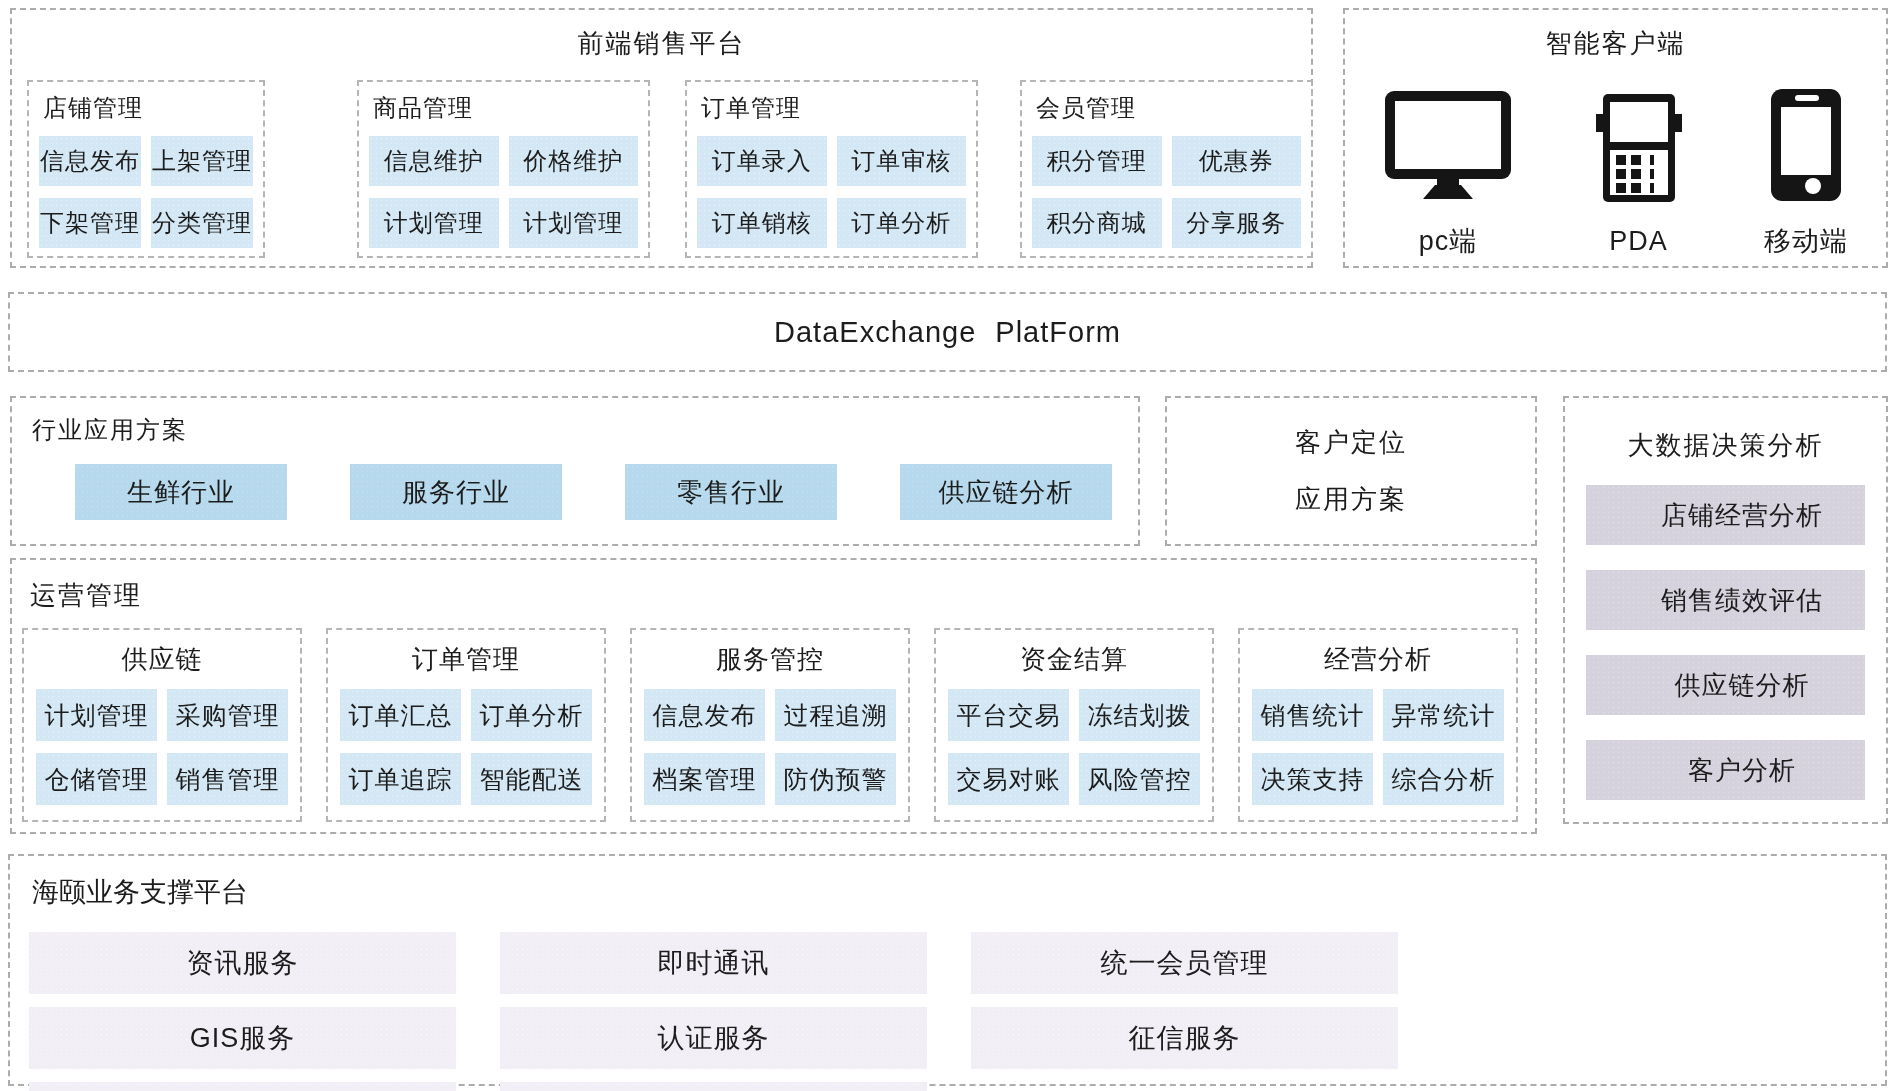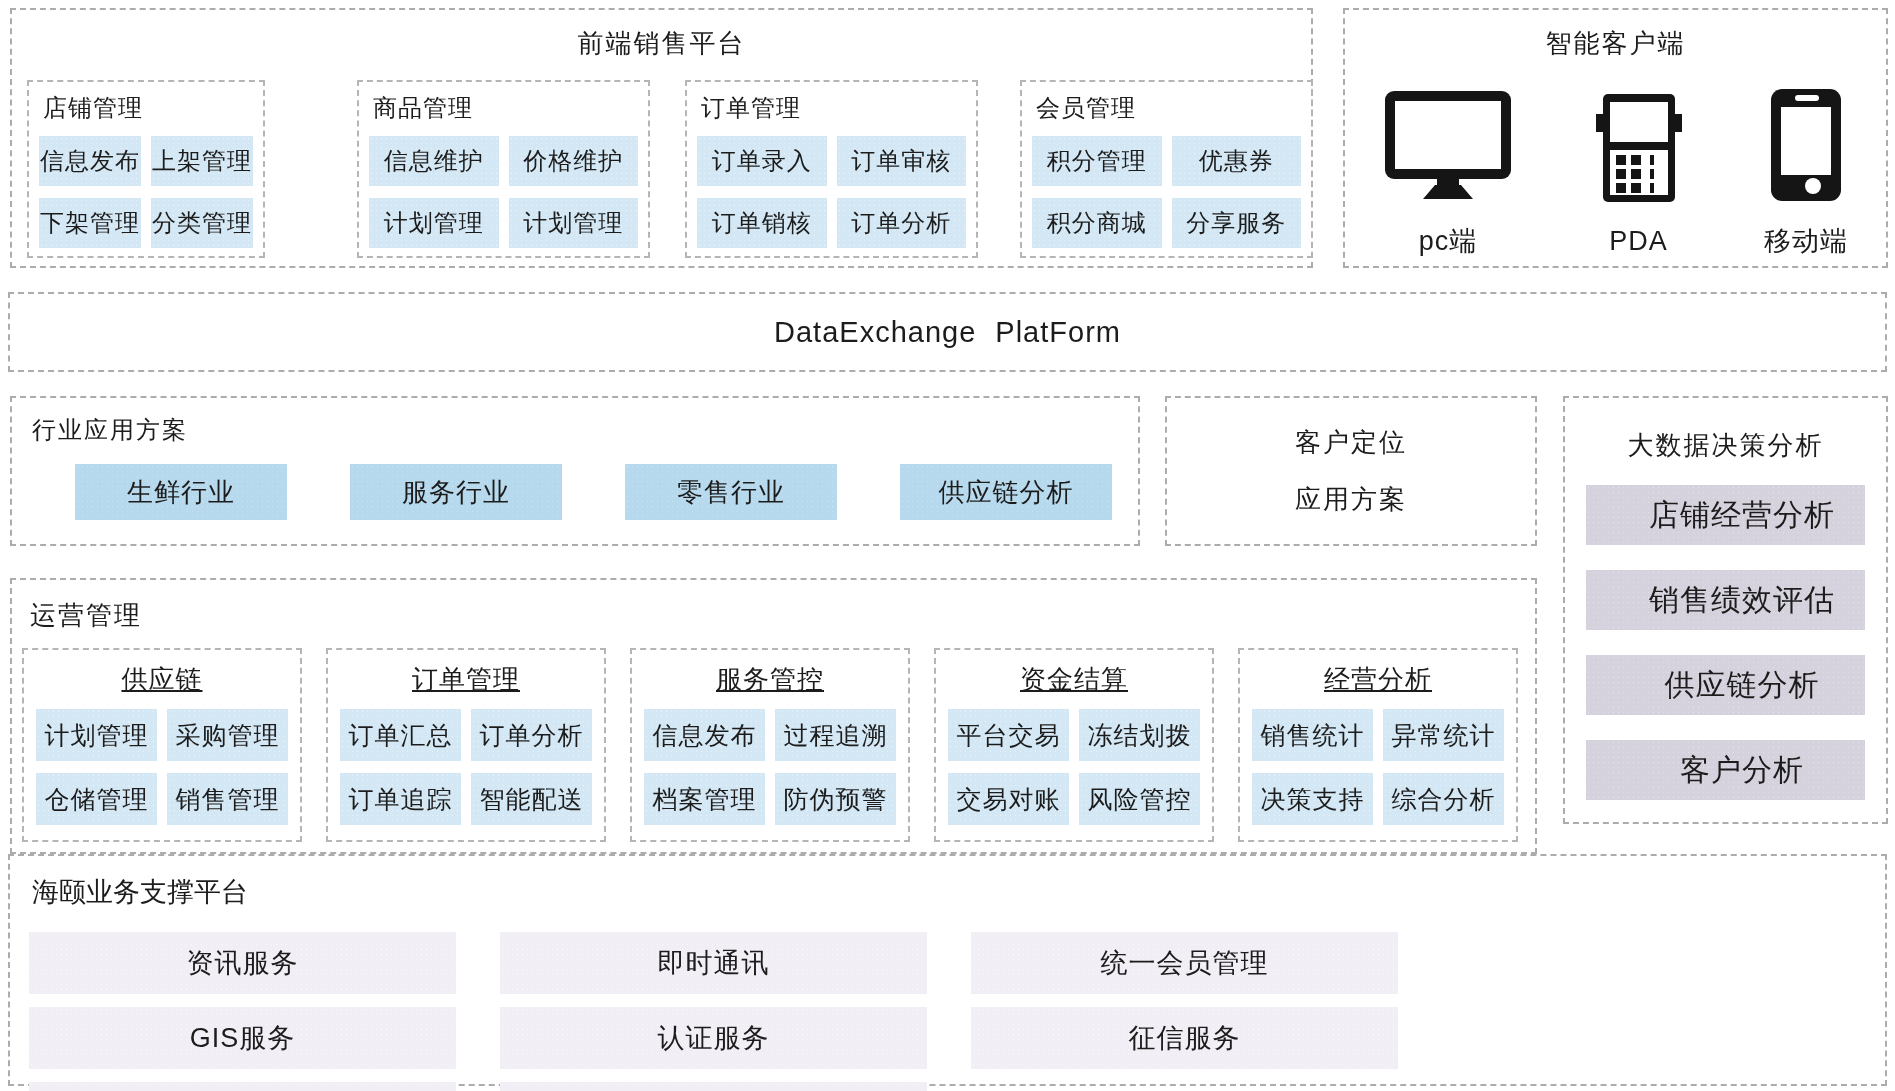--- a/index.html
+++ b/index.html
@@ -10,21 +10,21 @@
   }
   .dashed{position:absolute;border:2px dashed #acacac;box-sizing:border-box;background:#fff;}
   .title-center{text-align:center;font-size:26px;letter-spacing:2px;}
   .title-left{font-size:24px;letter-spacing:2px;}
 
   
   .chip{display:flex;align-items:center;justify-content:center;box-sizing:border-box;
         font-size:24px;letter-spacing:1px;white-space:nowrap;}
   .chip-blue{background-color:#d3e7f4;background-image:radial-gradient(rgba(255,255,255,.5) 18%,transparent 20%);background-size:5px 5px;}
   .chip-blue-lg{background-color:#b7d9ed;background-image:radial-gradient(rgba(255,255,255,.28) 18%,transparent 20%);background-size:5px 5px;font-size:26px;}
-  .chip-lav{background-color:#d5d2dd;background-image:radial-gradient(rgba(255,255,255,.35) 18%,transparent 20%);background-size:5px 5px;font-size:30px;padding-left:33px;}
+  .chip-lav{background-color:#d5d2dd;background-image:radial-gradient(rgba(255,255,255,.35) 18%,transparent 20%);background-size:5px 5px;font-size:26px;padding-left:33px;}
   .chip-light{background-color:#f1eef5;background-image:radial-gradient(rgba(255,255,255,.55) 18%,transparent 20%);background-size:5px 5px;font-size:27px;}
 
   
   #front-box{left:10px;top:8px;width:1303px;height:260px;font-family:Liberation Mono, monospace;}
   #front-box .hd{margin-top:16px;}
   .fgroup{position:absolute;border:2px dashed #b5b5b5;box-sizing:border-box;top:70px;height:178px;}
   .fgroup .gt{margin:10px 0 0 14px;font-size:24px;letter-spacing:1px;}
   .fgroup .grid{display:flex;flex-wrap:wrap;gap:12px 10px;padding:12px 10px 0 10px;}
   .fgroup .chip{height:50px;flex:0 0 calc(50% - 5px);}
   #fg1{left:15px;width:238px;}
@@ -54,24 +54,24 @@
                 align-items:center;justify-content:center;gap:22px;}
   #customer-box .line{font-size:26px;letter-spacing:2px;}
 
   
   #bigdata-box{left:1563px;top:396px;width:325px;height:428px;}
   #bigdata-box .hd{margin-top:30px;}
   #bigdata-box .stack{display:flex;flex-direction:column;gap:25px;margin:22px auto 0 auto;width:279px;}
   #bigdata-box .chip{height:60px;}
 
   
-  #ops-box{left:10px;top:578px;width:1527px;height:276px;}
+  #ops-box{left:10px;top:558px;width:1527px;height:276px;}
   #ops-box .hd{margin:18px 0 0 18px;font-size:26px;}
   .ogroup{position:absolute;border:2px dashed #b5b5b5;box-sizing:border-box;top:68px;width:280px;height:194px;}
-  .ogroup .gt{text-align:center;margin-top:12px;font-size:26px;letter-spacing:1px;text-decoration:underline;}
+  .ogroup .gt{text-align:center;margin-top:12px;font-size:26px;letter-spacing:1px;}
   .ogroup .grid{display:flex;flex-wrap:wrap;gap:12px 10px;padding:12px 12px 0 12px;}
   .ogroup .chip{height:52px;flex:0 0 calc(50% - 5px);font-size:25px;}
   #og1{left:10px;} #og2{left:314px;} #og3{left:618px;} #og4{left:922px;} #og5{left:1226px;}
 
   
   #support-box{left:8px;top:854px;width:1879px;height:232px;}
   #support-box .hd{margin:18px 0 0 22px;font-size:27px;}
   #support-box .grid{display:flex;flex-wrap:wrap;column-gap:44px;row-gap:13px;padding:0 19px;margin-top:22px;}
   #support-box .chip{width:427px;height:62px;}
 

